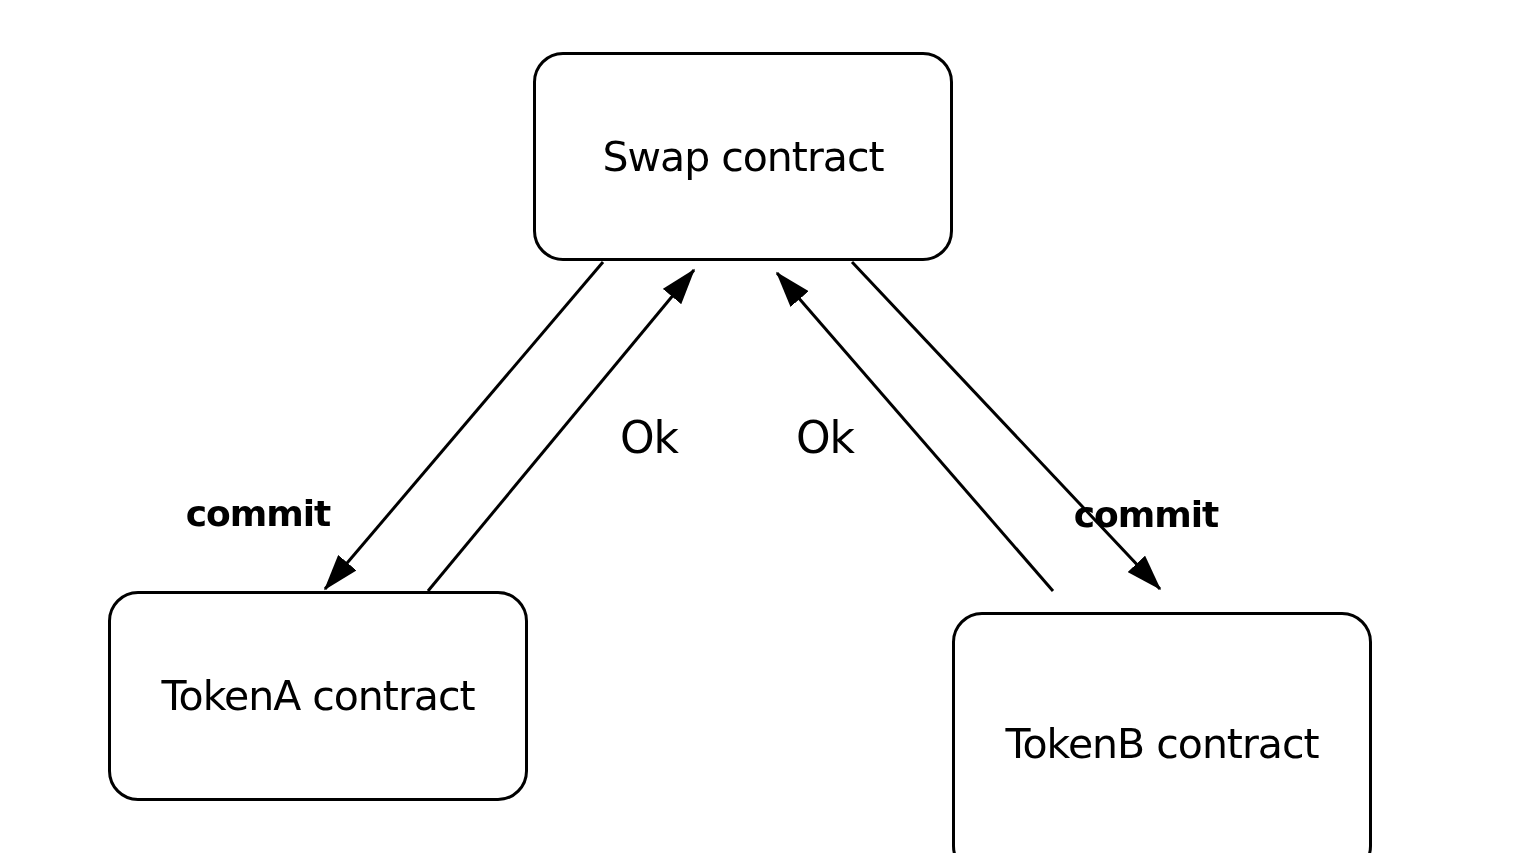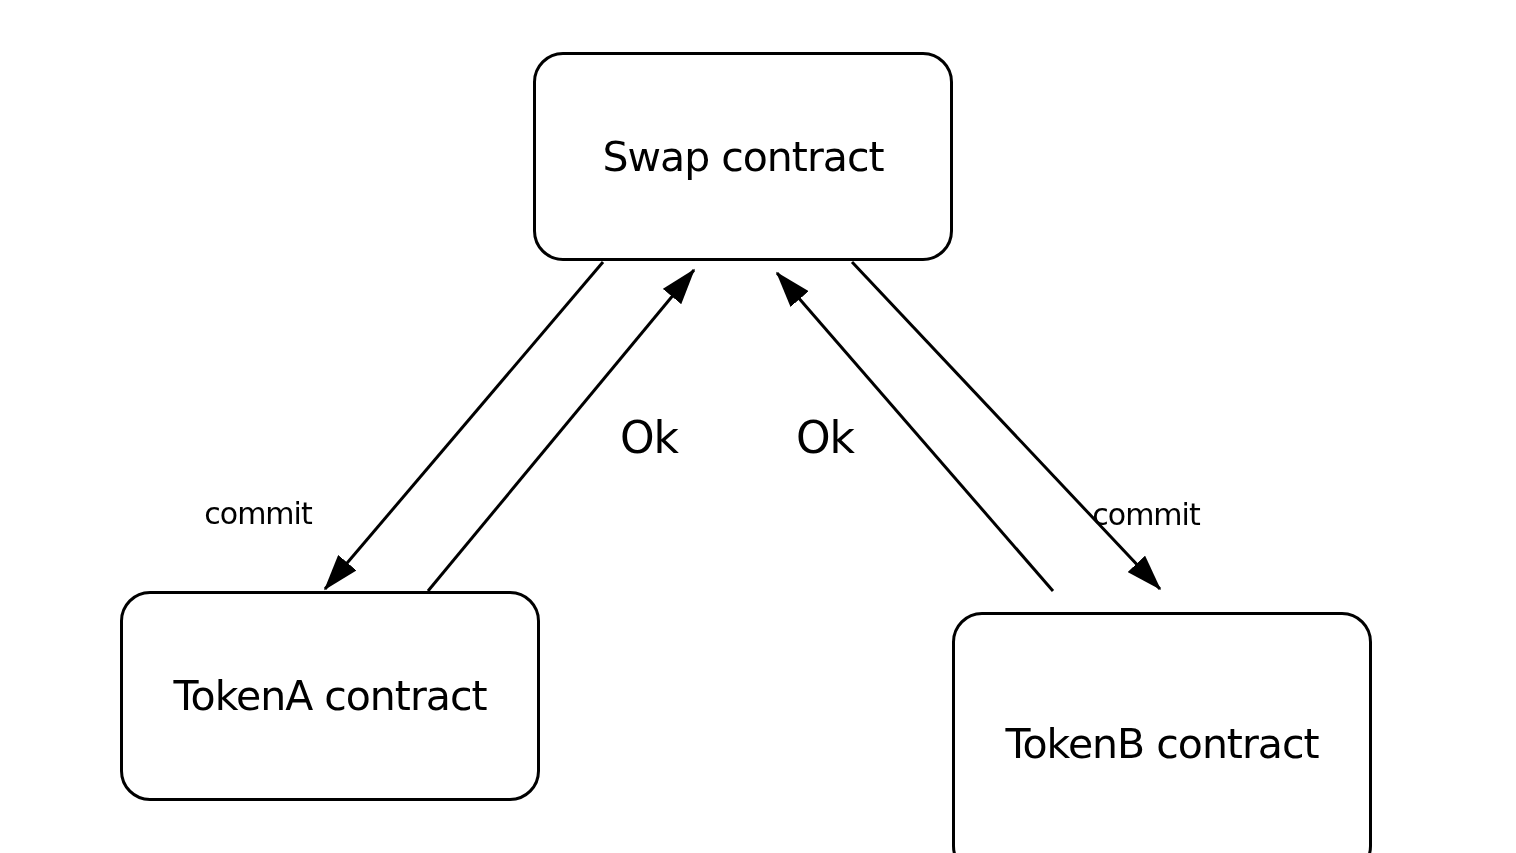--- a/index.html
+++ b/index.html
@@ -32,34 +32,34 @@
     border-radius: 30px;
     background: #ffffff;
     display: flex;
     align-items: center;
     justify-content: center;
     font-size: 41px;
     letter-spacing: -1px;
     white-space: nowrap;
   }
   .node-swap   { left: 533px; top:  52px; width: 420px; height: 209px; }
-  .node-tokena { left: 120px; top: 591px; width: 420px; height: 210px; }
+  .node-tokena { left: 108px; top: 591px; width: 420px; height: 210px; }
   .node-tokenb { left: 952px; top: 591px; width: 420px; height: 264px; margin-top: 21px; }
   .edge-label {
     position: absolute;
     transform: translate(-50%, -50%);
     font-size: 44px;
     letter-spacing: -1px;
     white-space: nowrap;
     line-height: 1;
     margin-top: 39px;
   }
   .edge-label.bold {
-    font-weight: normal;
-    font-size: 30px;
+    font-weight: bold;
+    font-size: 36px;
   }
   .lbl-commit-left  { left:  258px; top: 475px; }
   .lbl-ok-left      { left:  649px; top: 399px; }
   .lbl-ok-right     { left:  825px; top: 399px; }
   .lbl-commit-right { left: 1146px; top: 476px; }
 </style>
 </head>
 <body>
 
 <div class="canvas">

